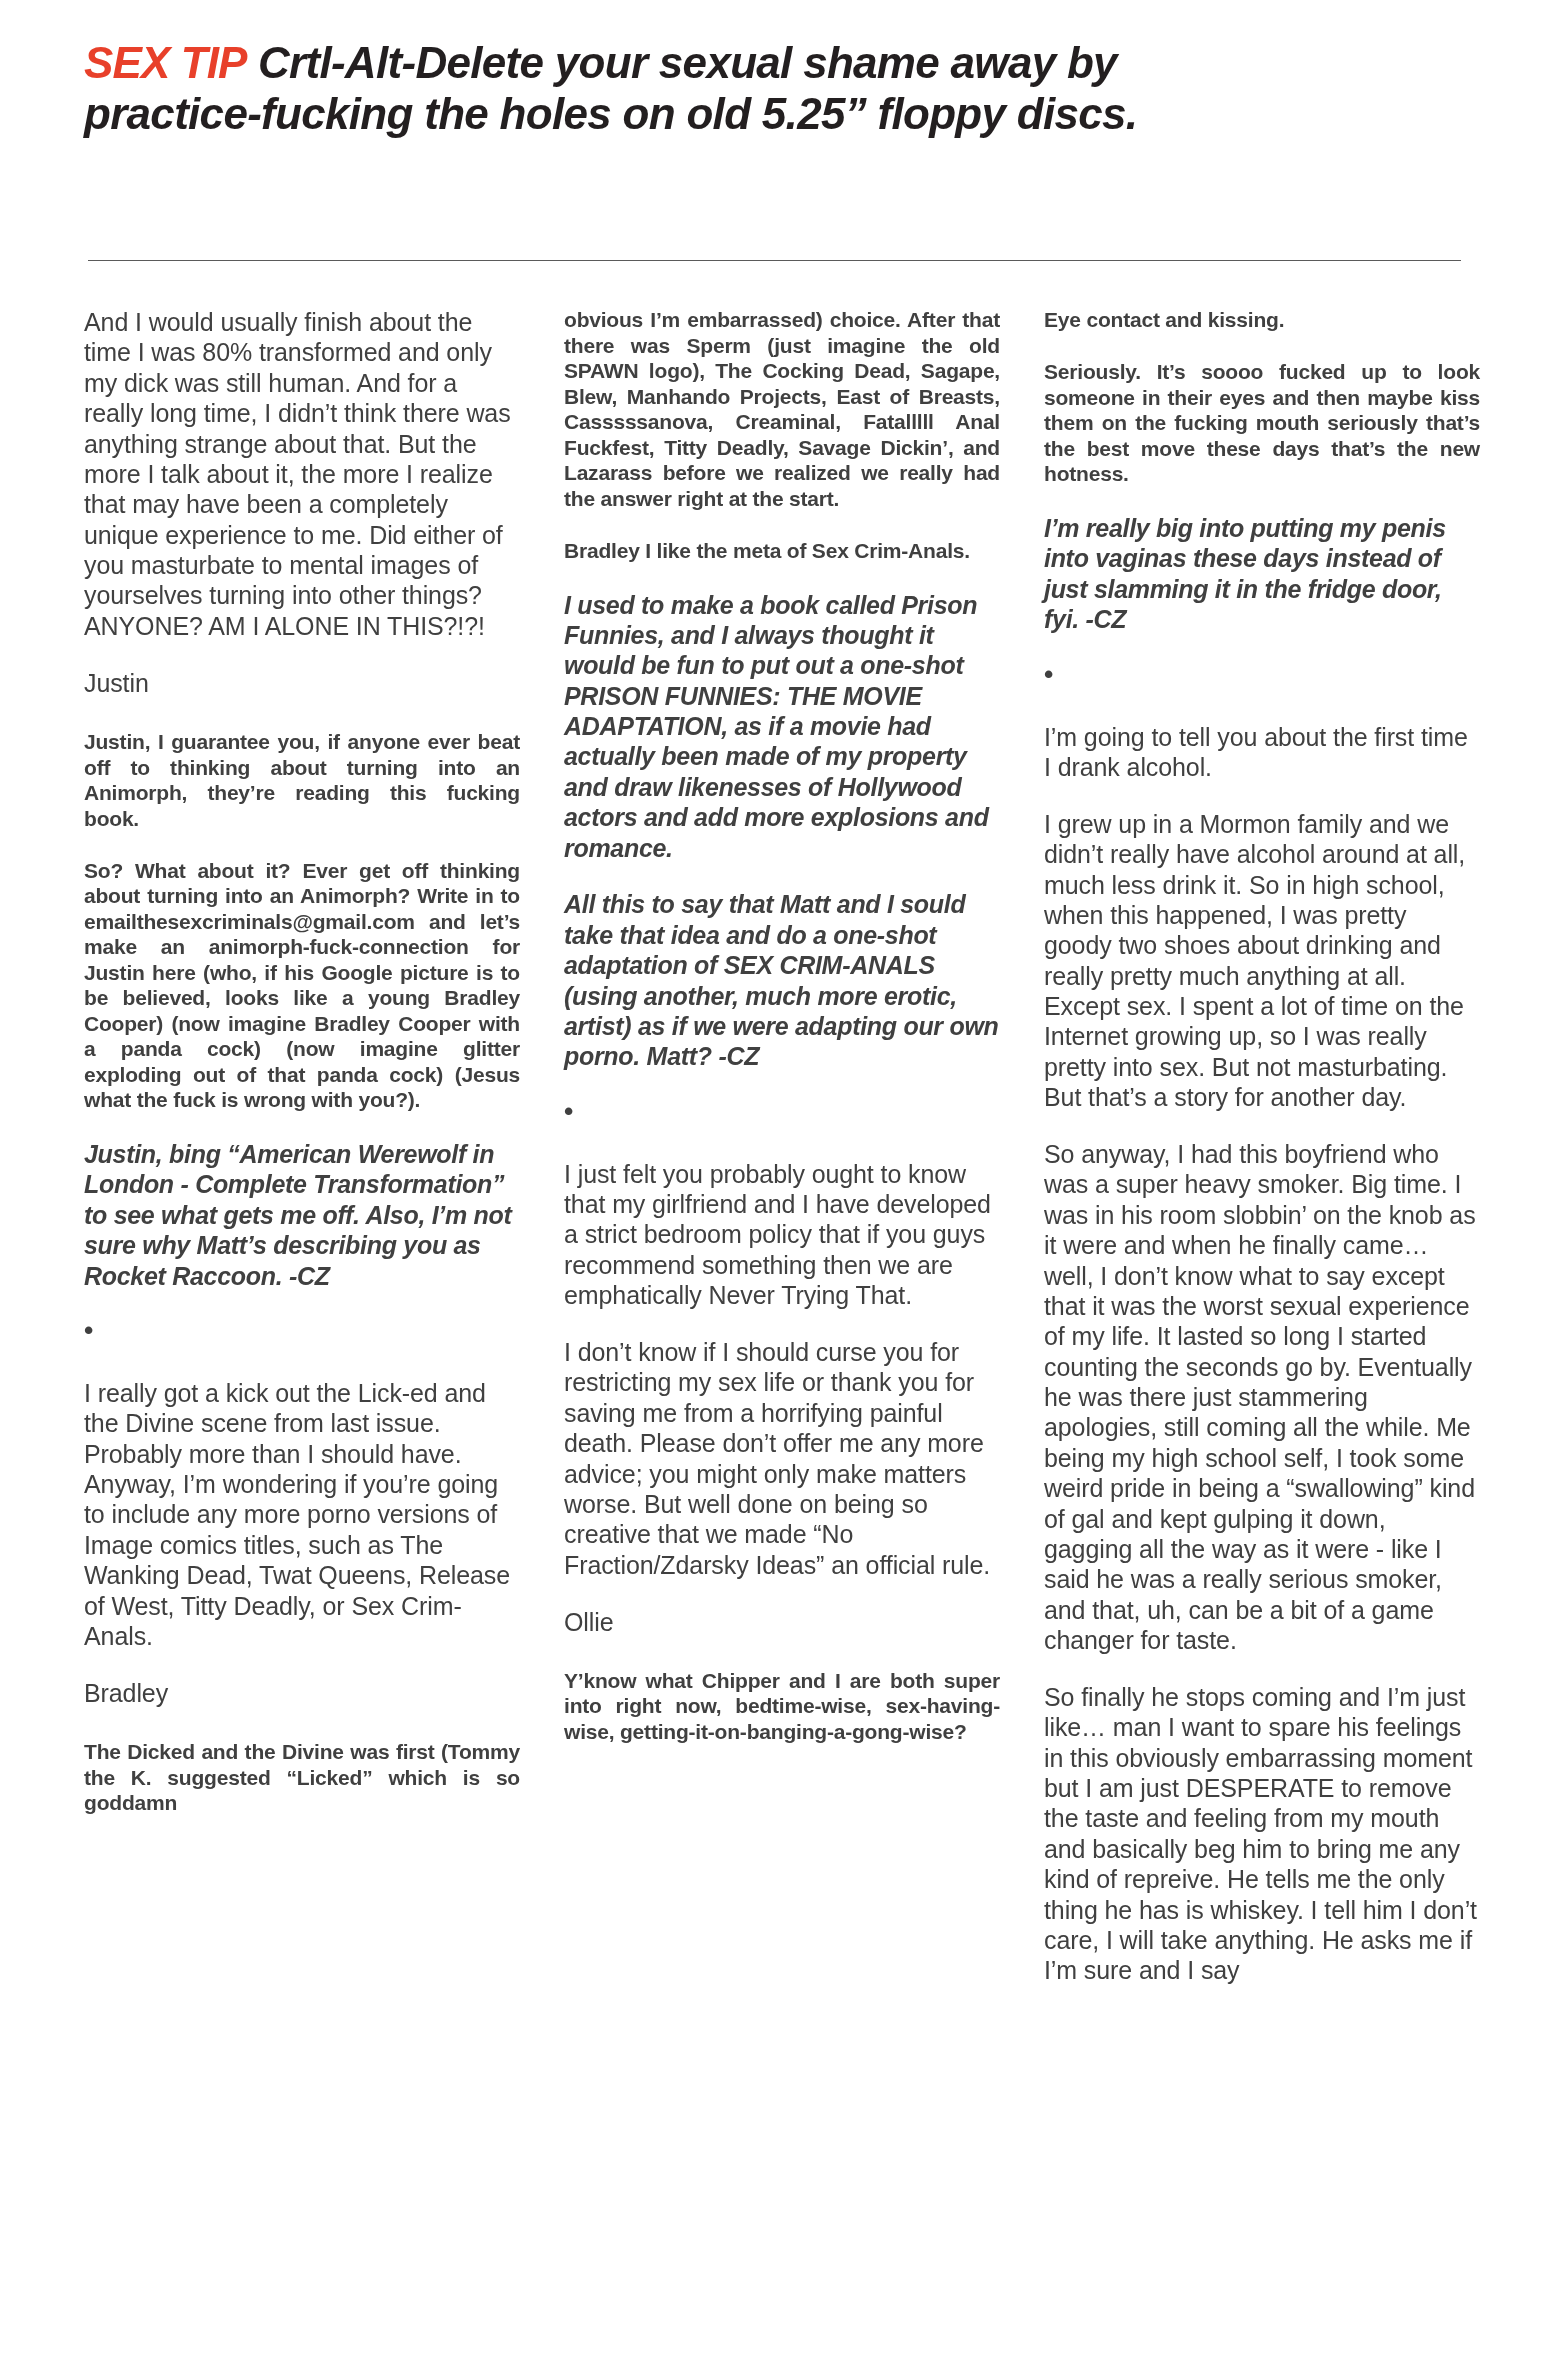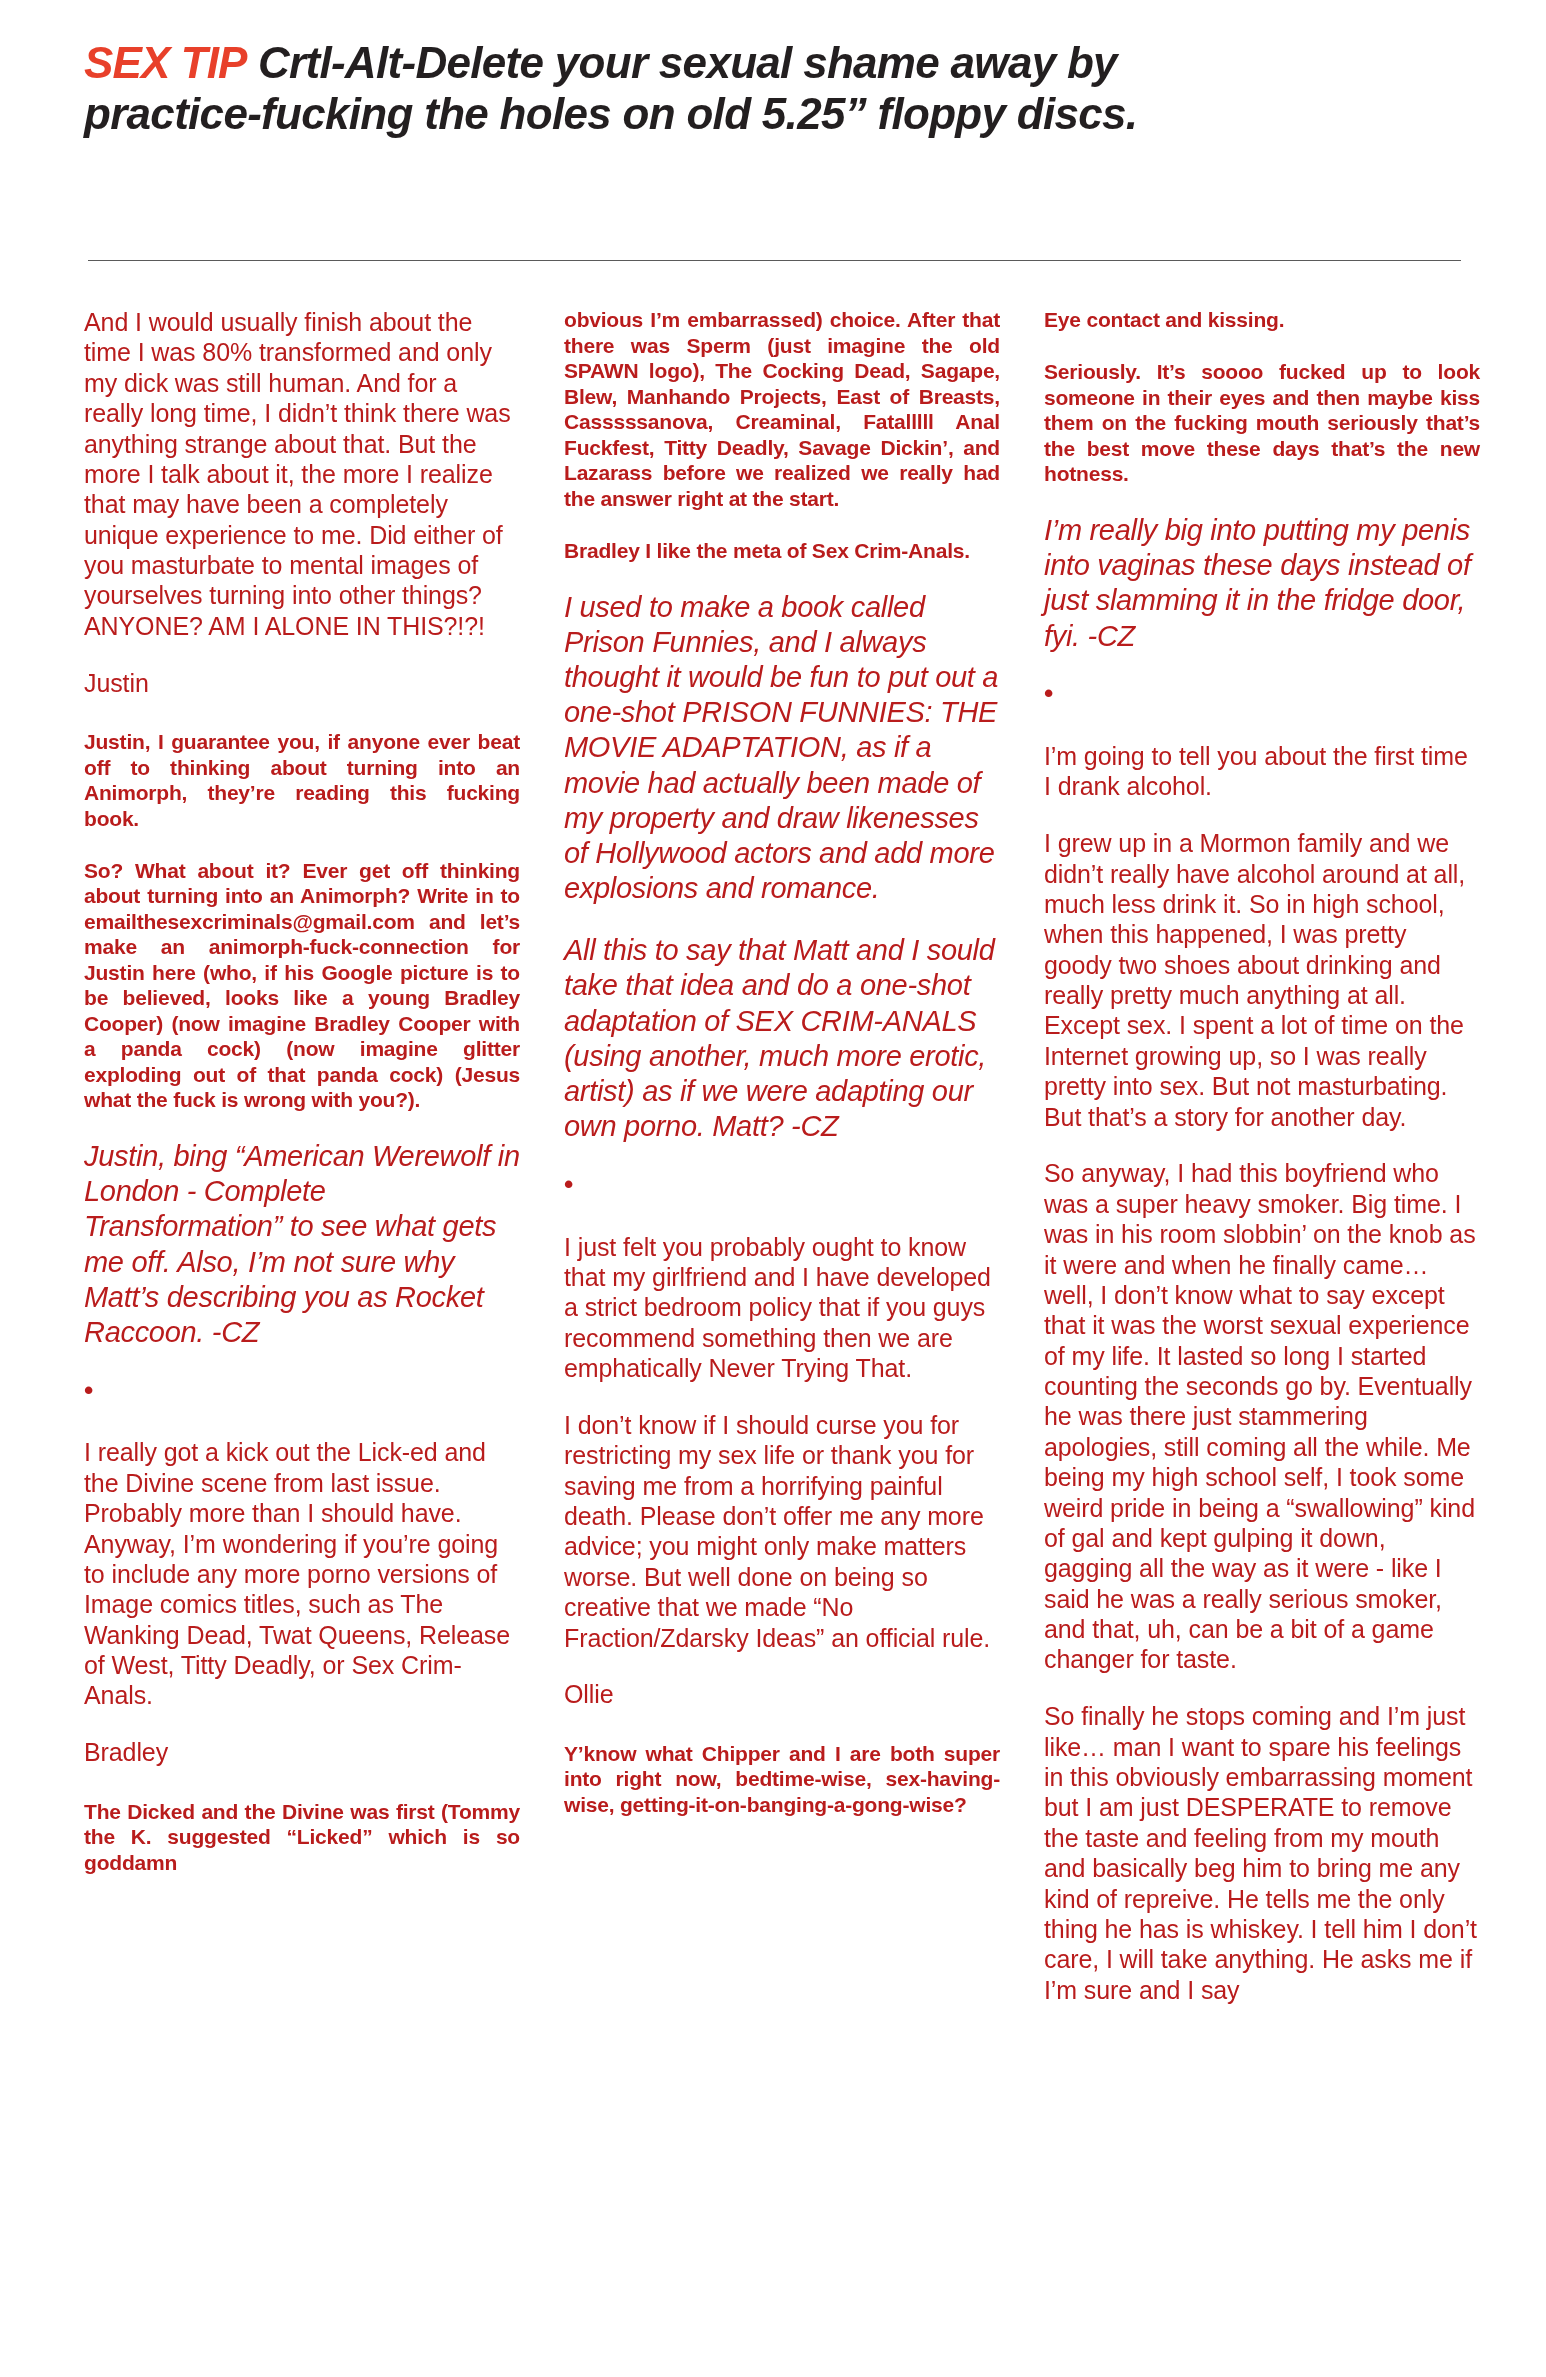--- a/index.html
+++ b/index.html
@@ -66,40 +66,40 @@
   }
   .col {
     width: 436px;
     flex: 0 0 436px;
   }
 
   p {
     margin: 0 0 26.5px 0;
     font-size: 25px;
     line-height: 1.215;
-    color: #b91c1c;
+    color: #404040;
   }
   p.roman {
     font-weight: normal;
     font-style: normal;
     letter-spacing: -0.1px;
   }
   p.bold {
     font-weight: bold;
     font-style: normal;
     text-align: justify;
     letter-spacing: -0.2px;
     font-size: 21px;
     line-height: 1.215;
   }
   p.bolditalic {
-    font-weight: normal;
+    font-weight: bold;
     font-style: italic;
     letter-spacing: -0.3px;
-    font-size: 29px;
+    font-size: 25px;
     line-height: 1.215;
   }
   p.bullet {
     font-weight: bold;
     font-size: 26.5px;
     line-height: 1;
     margin: 6.2px 0 34px 0;
   }
   p.sig {
     margin-bottom: 31px;

